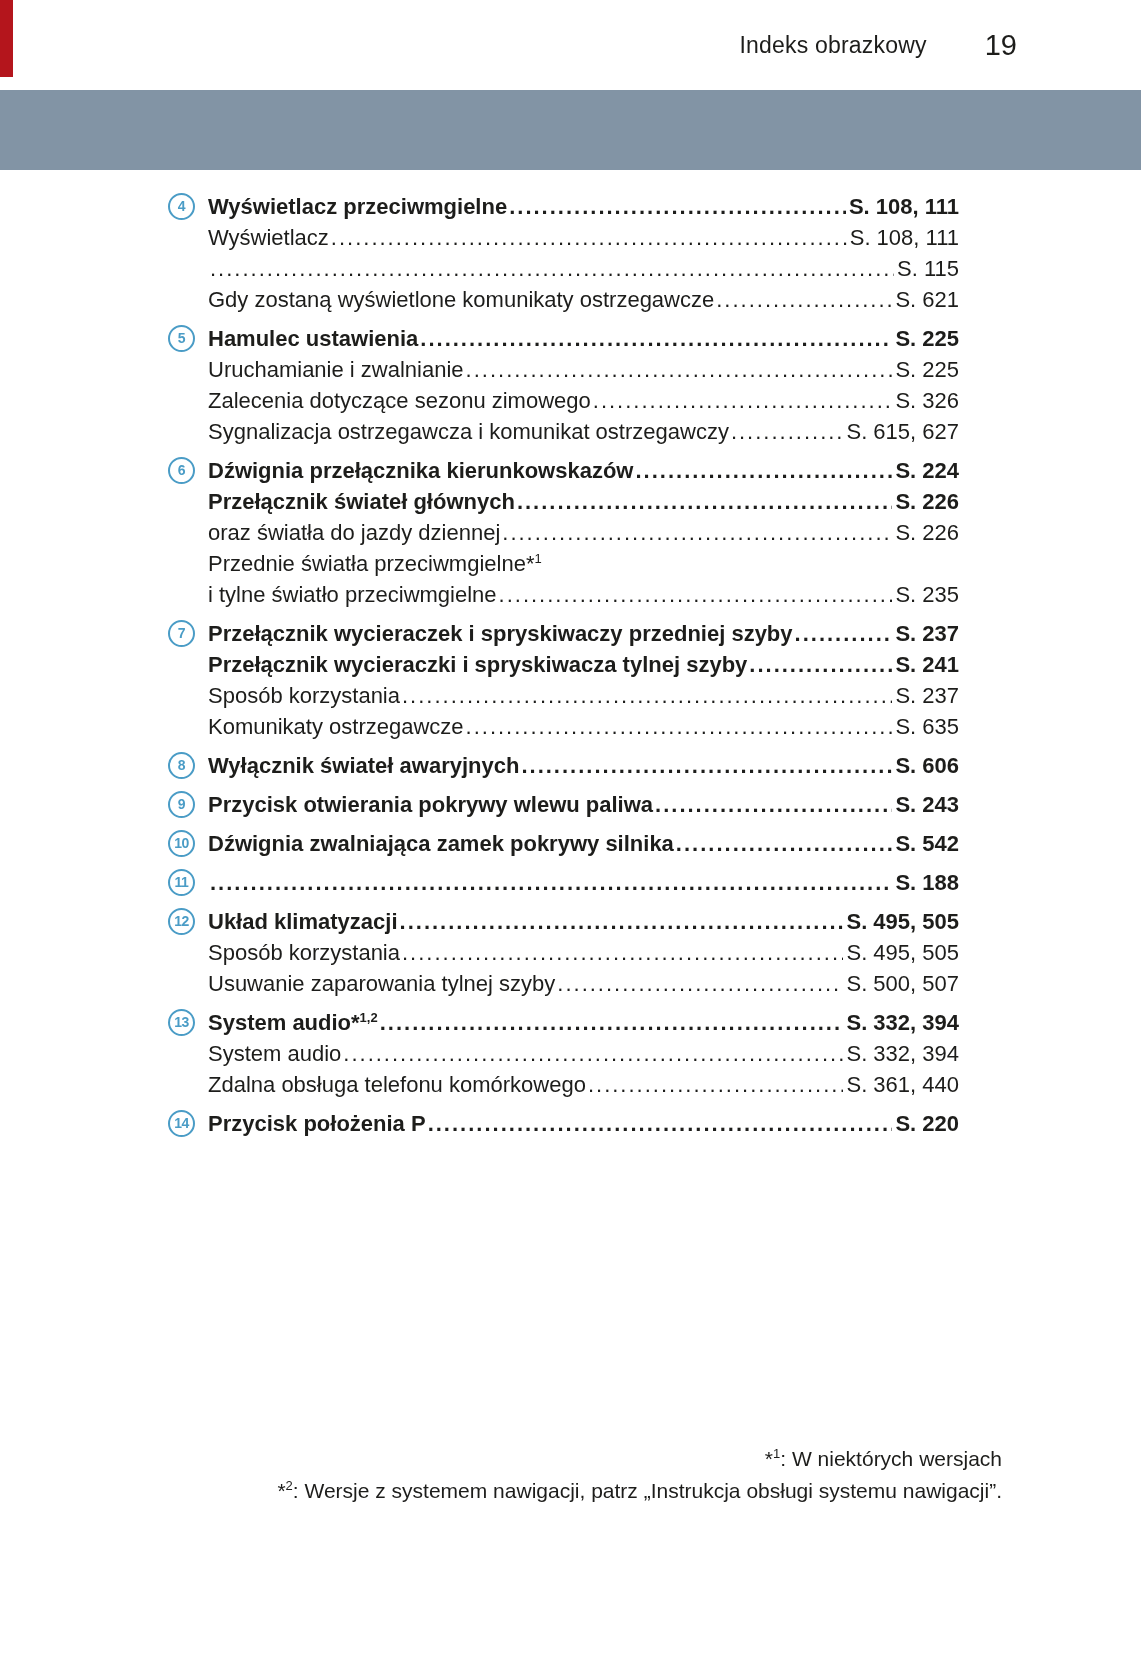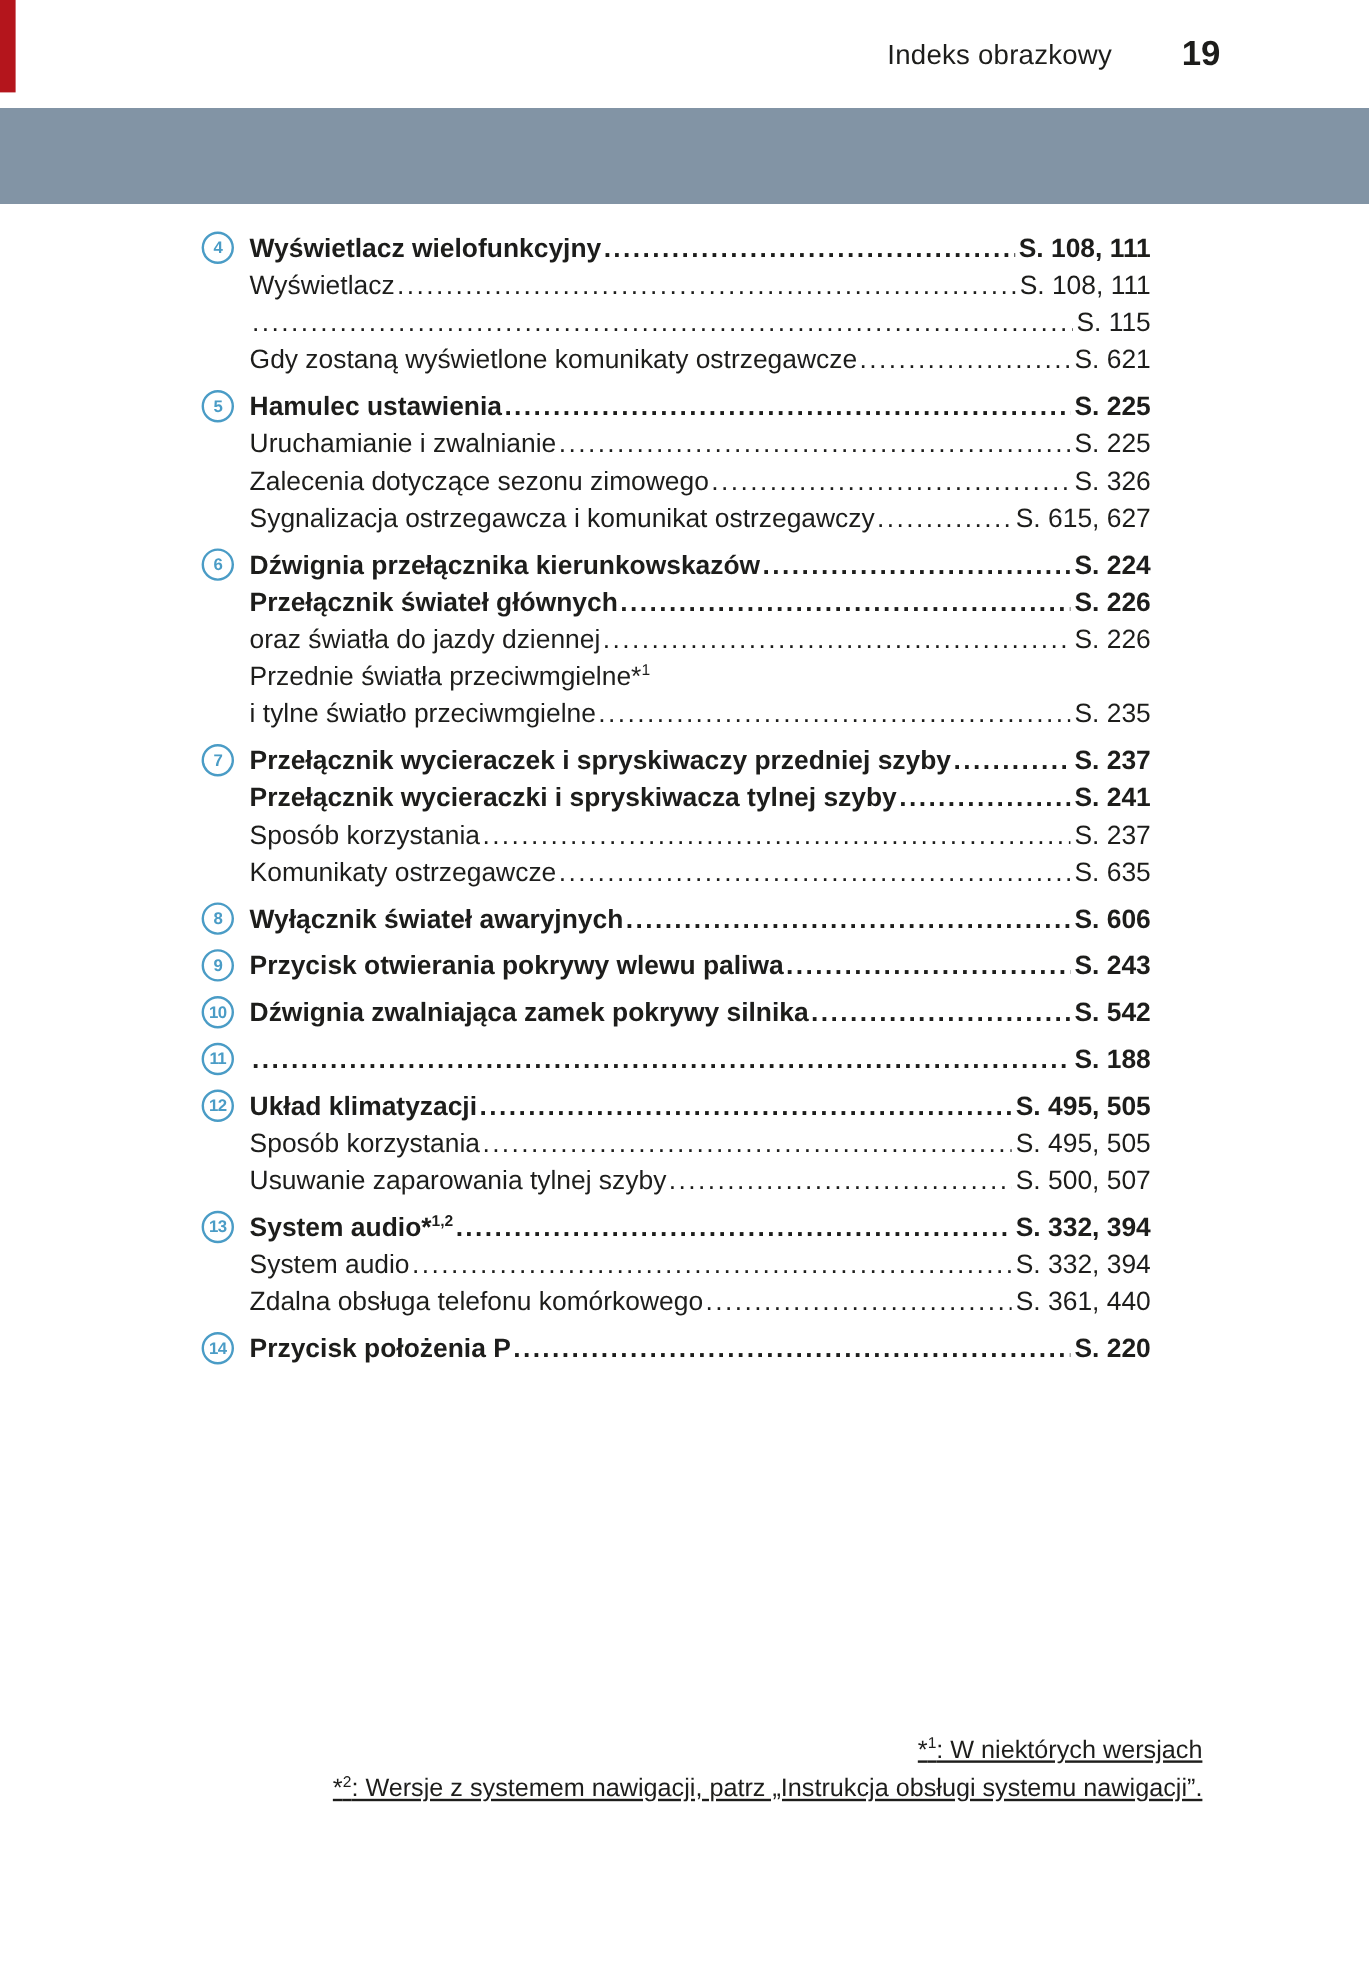--- a/index.html
+++ b/index.html
@@ -25,21 +25,21 @@
     position: absolute;
     top: 0; left: 0; right: 0;
     height: 90px;
     display: flex;
     align-items: center;
     justify-content: flex-end;
     padding-right: 124px;
     gap: 58px;
   }
   .header-title { font-size: 23px; letter-spacing: 0.2px; margin-left: 45px; }
-  .header-page  { font-size: 29px; font-weight: bold; }
+  .header-page  { font-size: 29px; font-weight: normal; }
   .band {
     position: absolute;
     top: 90px; left: 0;
     width: 100%; height: 80px;
     background: var(--band, #8294a5);
   }
   .content {
     position: absolute;
     top: 191px;
     left: 168px;
@@ -87,42 +87,42 @@
     vertical-align: super;
     line-height: 0;
   }
   .footnotes {
     position: absolute;
     right: 139px;
     bottom: 146px;
     text-align: right;
     font-size: 21px;
   }
-  .footnote { line-height: 32px; white-space: nowrap; text-decoration: underline; }
+  .footnote { line-height: 32px; white-space: nowrap; }
 </style>
 </head>
 <body>
 
 <div class="page">
   <div class="red-bar"></div>
 
   <header class="header">
     <span class="header-title">Indeks obrazkowy</span>
     <span class="header-page">19</span>
   </header>
 
   <div class="band"></div>
 
   <main class="content">
       <div class="item">
         <div class="row main">
           <span class="num-col">
             <span class="circle">4</span>
           </span>
-          <span class="label">Wyświetlacz wielofunkcyjny</span>
+          <span class="label">Wyświetlacz przeciwmgielne</span>
           <span class="dots"></span>
           <span class="page-ref">S. 108, 111</span>
         </div>
         <div class="row sub">
           <span class="num-col"></span>
           <span class="label">Wyświetlacz</span>
           <span class="dots"></span>
           <span class="page-ref">S. 108, 111</span>
         </div>
         <div class="row sub">

